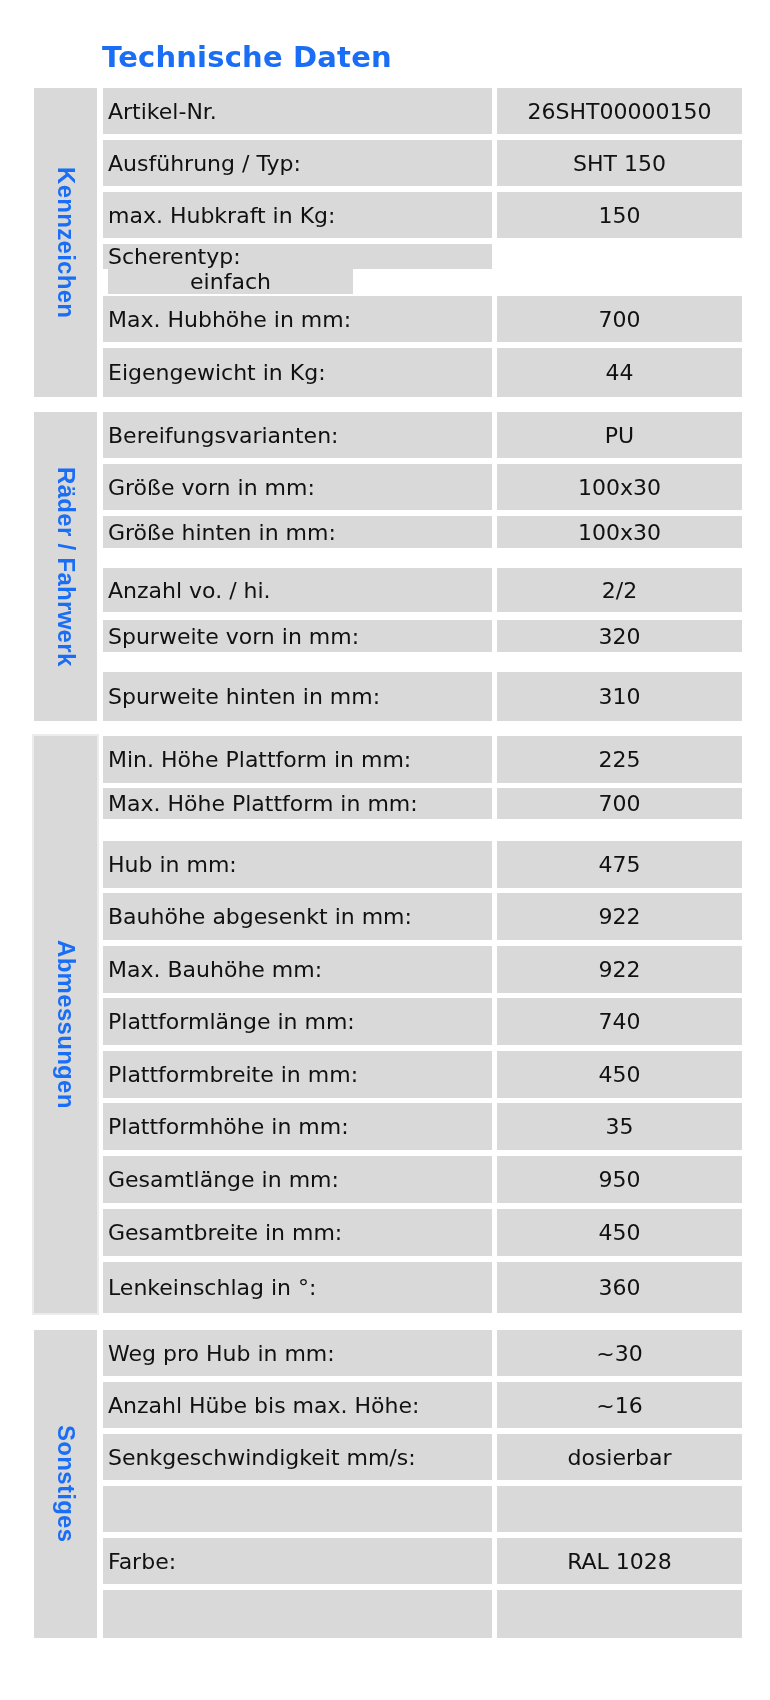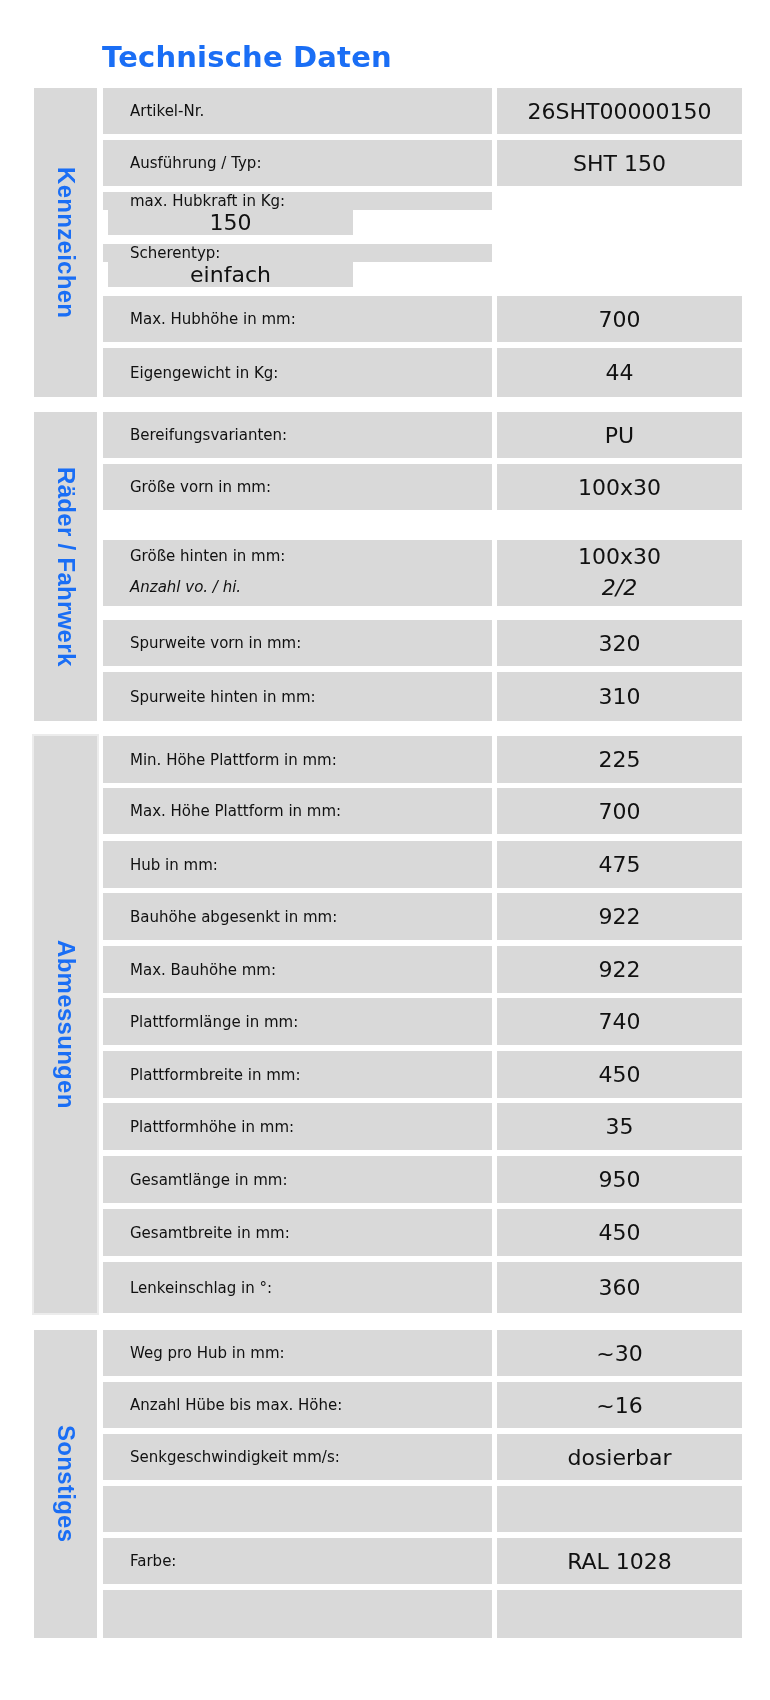--- a/index.html
+++ b/index.html
@@ -62,24 +62,24 @@
       display: flex;
       position: absolute;
       left: 0;
       width: 639px;
     }
     .cell-label {
       width: 389px;
       background: #d9d9d9;
       display: flex;
       align-items: center;
-      padding-left: 27px;
+      padding-left: 5px;
       box-sizing: border-box;
       font-family: "DejaVu Sans", sans-serif;
-      font-size: 15px;
+      font-size: 22px;
       color: #111111;
       white-space: nowrap;
     }
     .cell-value {
       margin-left: 5px;
       width: 245px;
       background: #d9d9d9;
       display: flex;
       align-items: center;
       justify-content: center;
@@ -100,21 +100,21 @@
   </div>
   <div class="rows">
     <div class="row" style="top:0px;height:46px;">
       <div class="cell-label">Artikel-Nr.</div>
       <div class="cell-value">26SHT00000150</div>
     </div>
     <div class="row" style="top:52px;height:46px;">
       <div class="cell-label">Ausführung / Typ:</div>
       <div class="cell-value">SHT 150</div>
     </div>
-    <div class="row" style="top:104px;height:46px;flex-direction:column;">
+    <div class="row" style="top:104px;height:46px;">
       <div class="cell-label">max. Hubkraft in Kg:</div>
       <div class="cell-value">150</div>
     </div>
     <div class="row" style="top:156px;height:46px;flex-direction:column;">
       <div class="cell-label">Scherentyp:</div>
       <div class="cell-value">einfach</div>
     </div>
     <div class="row" style="top:208px;height:46px;">
       <div class="cell-label">Max. Hubhöhe in mm:</div>
       <div class="cell-value">700</div>
@@ -132,49 +132,49 @@
   </div>
   <div class="rows">
     <div class="row" style="top:0px;height:46px;">
       <div class="cell-label">Bereifungsvarianten:</div>
       <div class="cell-value">PU</div>
     </div>
     <div class="row" style="top:52px;height:46px;">
       <div class="cell-label">Größe vorn in mm:</div>
       <div class="cell-value">100x30</div>
     </div>
-    <div class="row" style="top:104px;height:32px;margin-top:24px;">
+    <div class="row" style="top:104px;height:32px;">
       <div class="cell-label">Größe hinten in mm:</div>
       <div class="cell-value">100x30</div>
     </div>
-    <div class="row" style="top:156px;height:38px;font-style:italic;">
+    <div class="row" style="top:156px;height:44px;">
       <div class="cell-label">Anzahl vo. / hi.</div>
       <div class="cell-value">2/2</div>
     </div>
-    <div class="row" style="top:208px;height:46px;">
+    <div class="row" style="top:208px;height:32px;">
       <div class="cell-label">Spurweite vorn in mm:</div>
       <div class="cell-value">320</div>
     </div>
     <div class="row" style="top:260px;height:49px;">
       <div class="cell-label">Spurweite hinten in mm:</div>
       <div class="cell-value">310</div>
     </div>
   </div>
 </div>
 
 <div class="group" style="top:736px;height:577px;">
   <div class="group-side outlined" style="height:577px;">
     <span class="group-label">Abmessungen</span>
   </div>
   <div class="rows">
     <div class="row" style="top:0px;height:47px;">
       <div class="cell-label">Min. Höhe Plattform in mm:</div>
       <div class="cell-value">225</div>
     </div>
-    <div class="row" style="top:52px;height:46px;">
+    <div class="row" style="top:52px;height:31px;">
       <div class="cell-label">Max. Höhe Plattform in mm:</div>
       <div class="cell-value">700</div>
     </div>
     <div class="row" style="top:105px;height:47px;">
       <div class="cell-label">Hub in mm:</div>
       <div class="cell-value">475</div>
     </div>
     <div class="row" style="top:157px;height:47px;">
       <div class="cell-label">Bauhöhe abgesenkt in mm:</div>
       <div class="cell-value">922</div>

